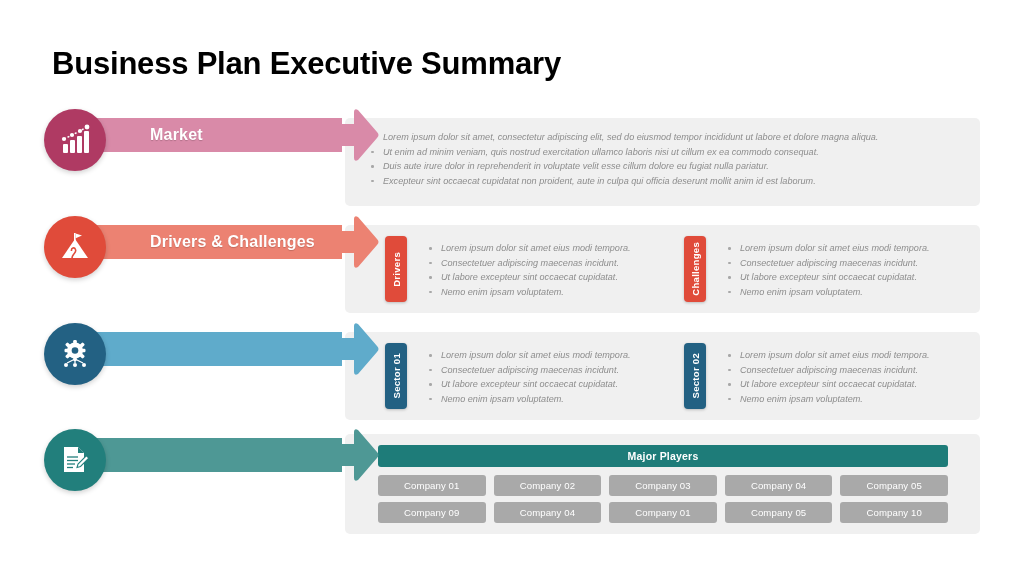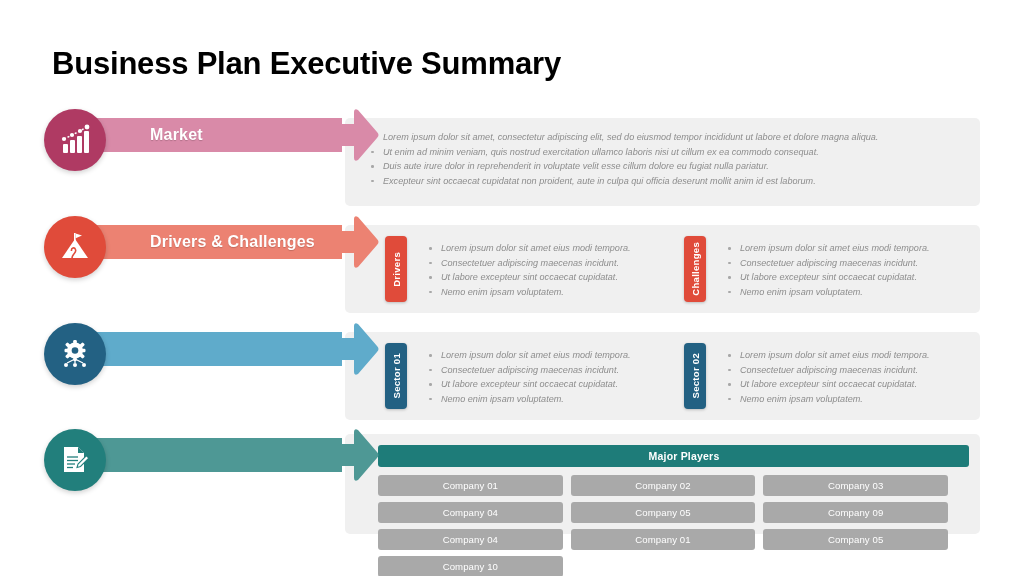--- a/index.html
+++ b/index.html
@@ -117,21 +117,21 @@
     width:570px;height:22px;
     border-radius:3px;
     display:flex;align-items:center;justify-content:center;
     color:#fff;font-size:10.5px;font-weight:bold;
     letter-spacing:0.2px;
   }
   .compgrid{
     position:absolute;left:33px;top:41px;
     width:570px;
     display:grid;
-    grid-template-columns:repeat(3,1fr);
+    grid-template-columns:repeat(5,1fr);
     grid-auto-rows:21px;
     gap:6px 8px;
   }
   .chip{
     background:#a9a9a9;
     border-radius:3px;
     display:flex;align-items:center;justify-content:center;
     color:#ffffff;font-size:9.6px;
     letter-spacing:0.1px;
   }
@@ -285,21 +285,21 @@
           <circle cx="8" cy="28" r="2" fill="#fff"></circle>
           <circle cx="26" cy="28" r="2" fill="#fff"></circle>
         </svg>
       </div>
     </div>
   </div>
 
   <div class="row row-4">
 
     <div class="panel panel-4">
-      <div class="majorbar" style="background:#1E7C79;padding-left:21px;">Major Players</div>
+      <div class="majorbar" style="background:#1E7C79;">Major Players</div>
       <div class="compgrid">
         <div class="chip">Company 01</div>
         <div class="chip">Company 02</div>
         <div class="chip">Company 03</div>
         <div class="chip">Company 04</div>
         <div class="chip">Company 05</div>
         <div class="chip">Company 09</div>
         <div class="chip">Company 04</div>
         <div class="chip">Company 01</div>
         <div class="chip">Company 05</div>

